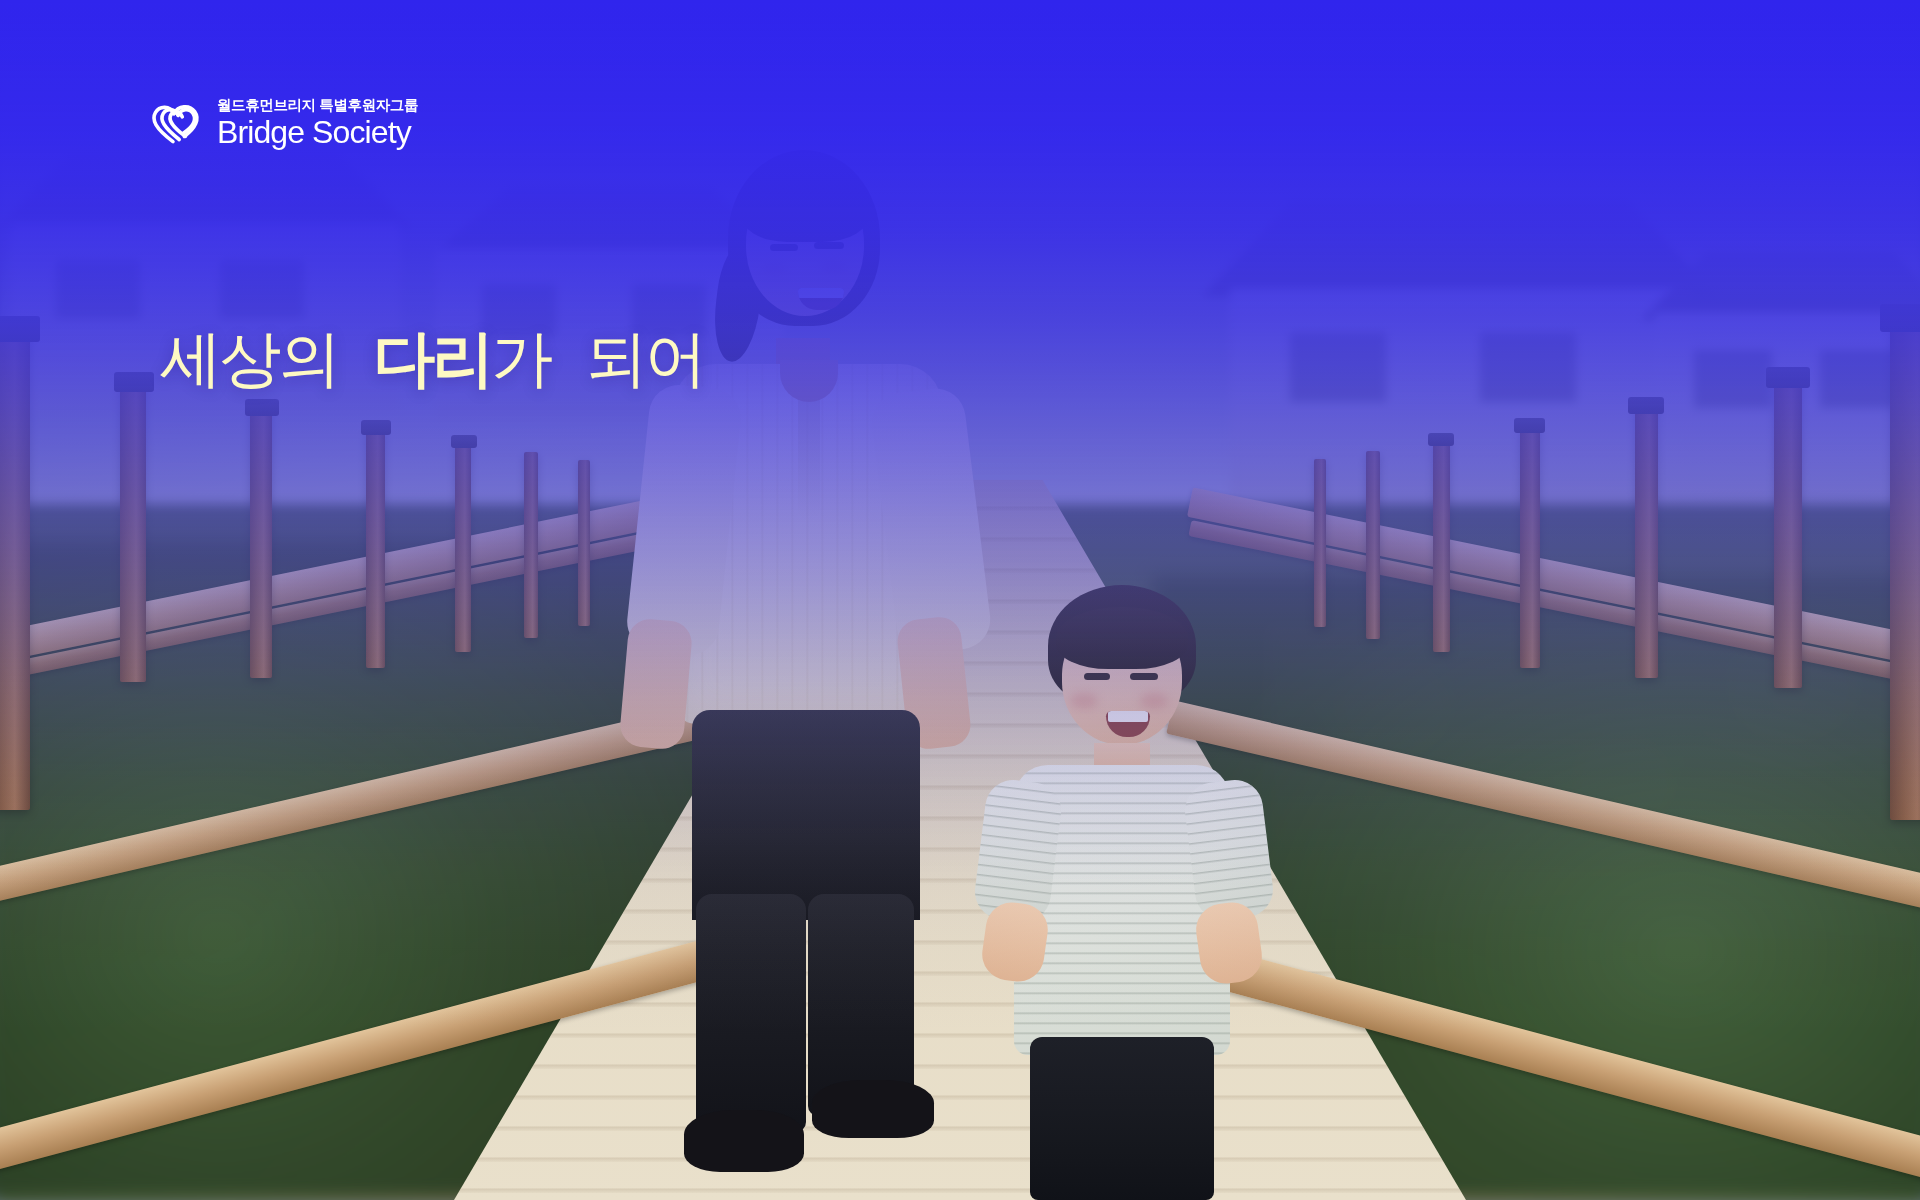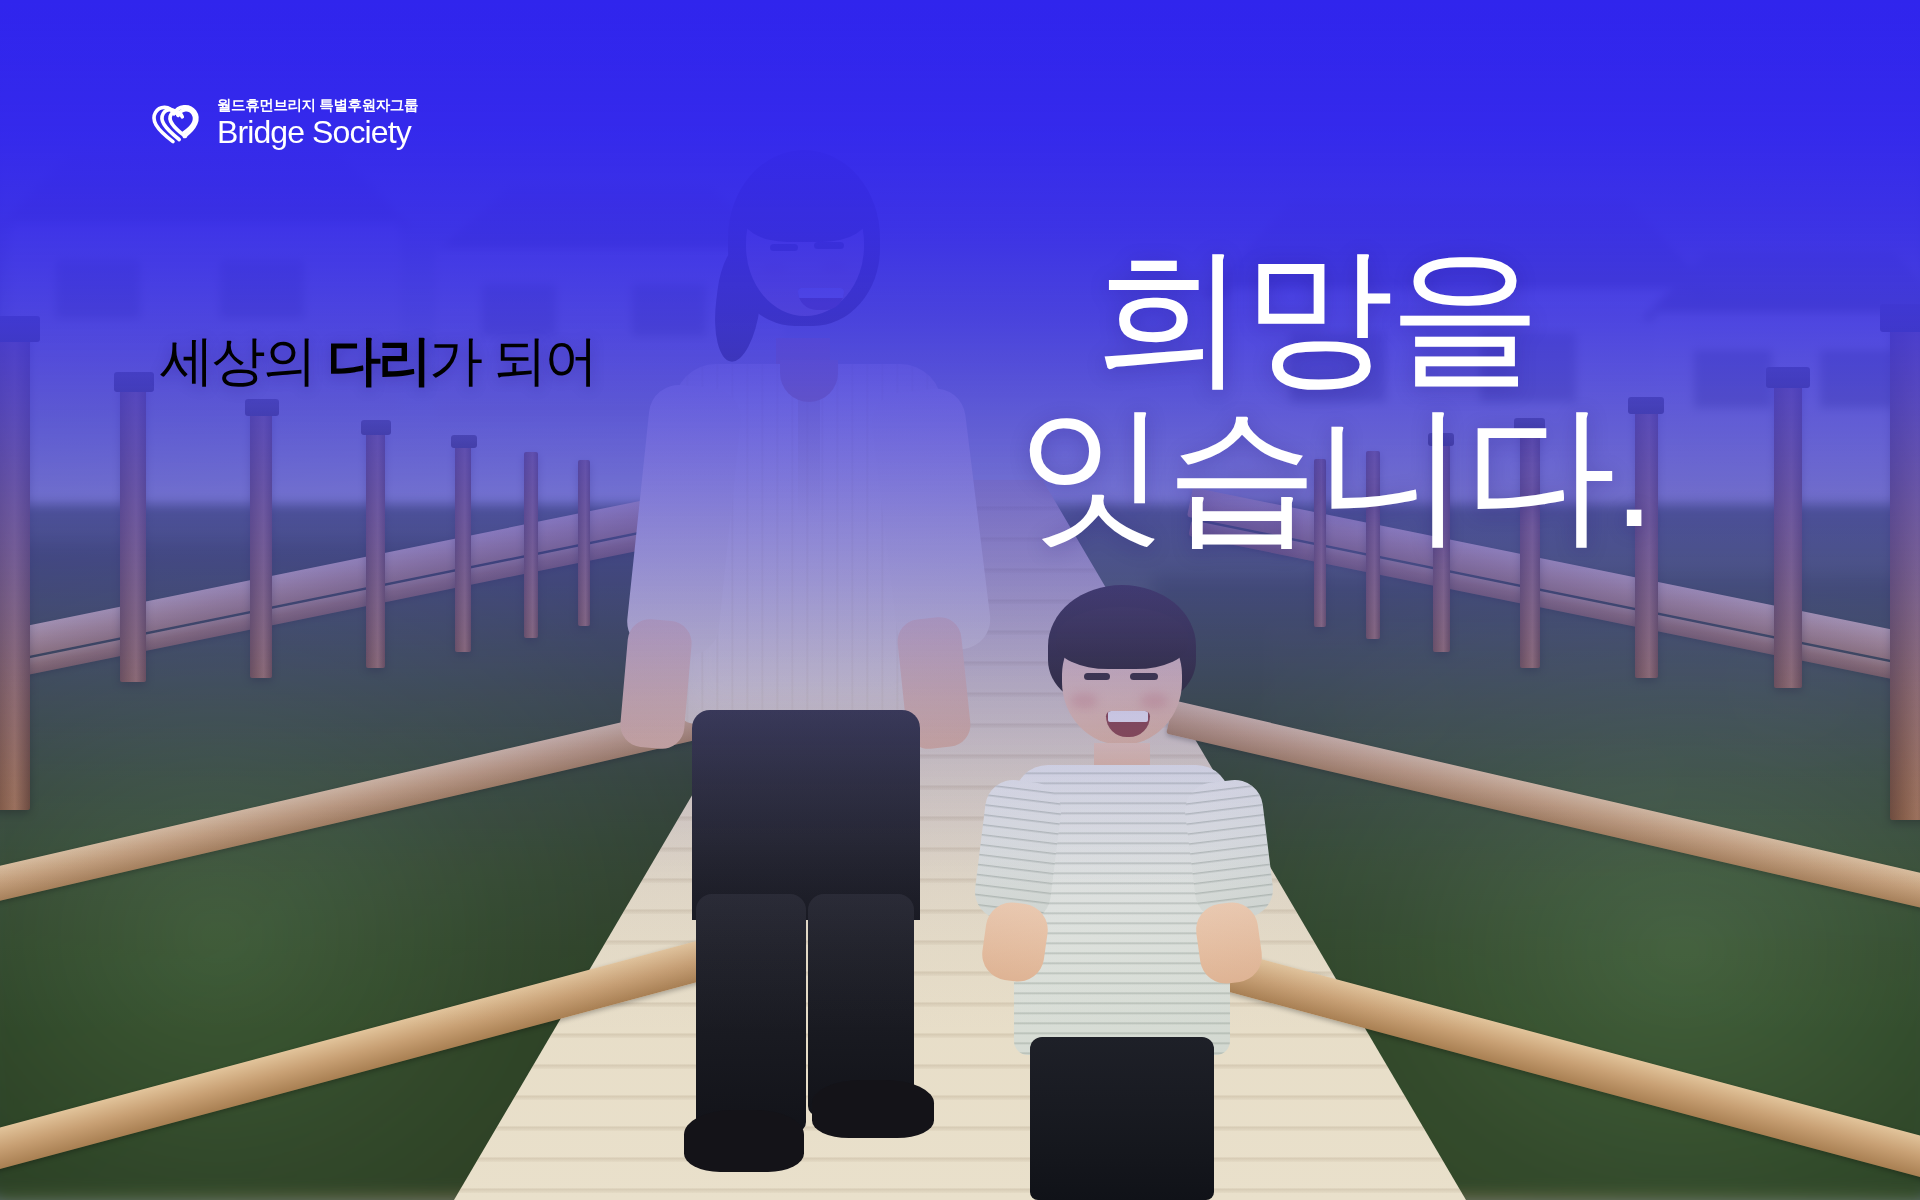--- a/index.html
+++ b/index.html
@@ -254,23 +254,24 @@
     white-space:nowrap;
   }
   .logo-en{
     color:#fff;font-size:32px;font-weight:400;
     letter-spacing:-0.9px;line-height:1.02;white-space:nowrap;
   }
 
   
   .headline-left{
     position:absolute;left:160px;top:333px;
-    color:#000000;font-size:54px;line-height:1;
+    color:#fef9c3;font-size:62px;line-height:1;
     letter-spacing:-2.5px;white-space:nowrap;font-weight:400;
     text-shadow:0 2px 14px rgba(30,20,110,.30);
+    font-family:Liberation Mono, monospace;
   }
   .headline-left b{font-weight:800;letter-spacing:-3px;}
 
   .headline-right{
     position:absolute;left:1095px;top:236px;
     color:#fff;font-size:152px;line-height:1.04;
     letter-spacing:-5px;font-weight:400;
     text-shadow:0 3px 20px rgba(30,20,110,.26);
   }
   .headline-right .ln{display:block;white-space:nowrap;}
@@ -485,18 +486,14 @@
     <div class="logo-text">
       <div class="logo-kr">월드휴먼브리지 특별후원자그룹</div>
       <div class="logo-en">Bridge Society</div>
     </div>
   </div>
 
   <div class="headline-left">
     <span>세상의 </span><b>다리</b><span>가 되어</span>
   </div>
 
-  <div class="headline-right">
-    <span class="ln ln1">희망을</span>
-    <span class="ln ln2">잇습니다.</span>
-  </div>
 
 </div>
 
 </body></html>

